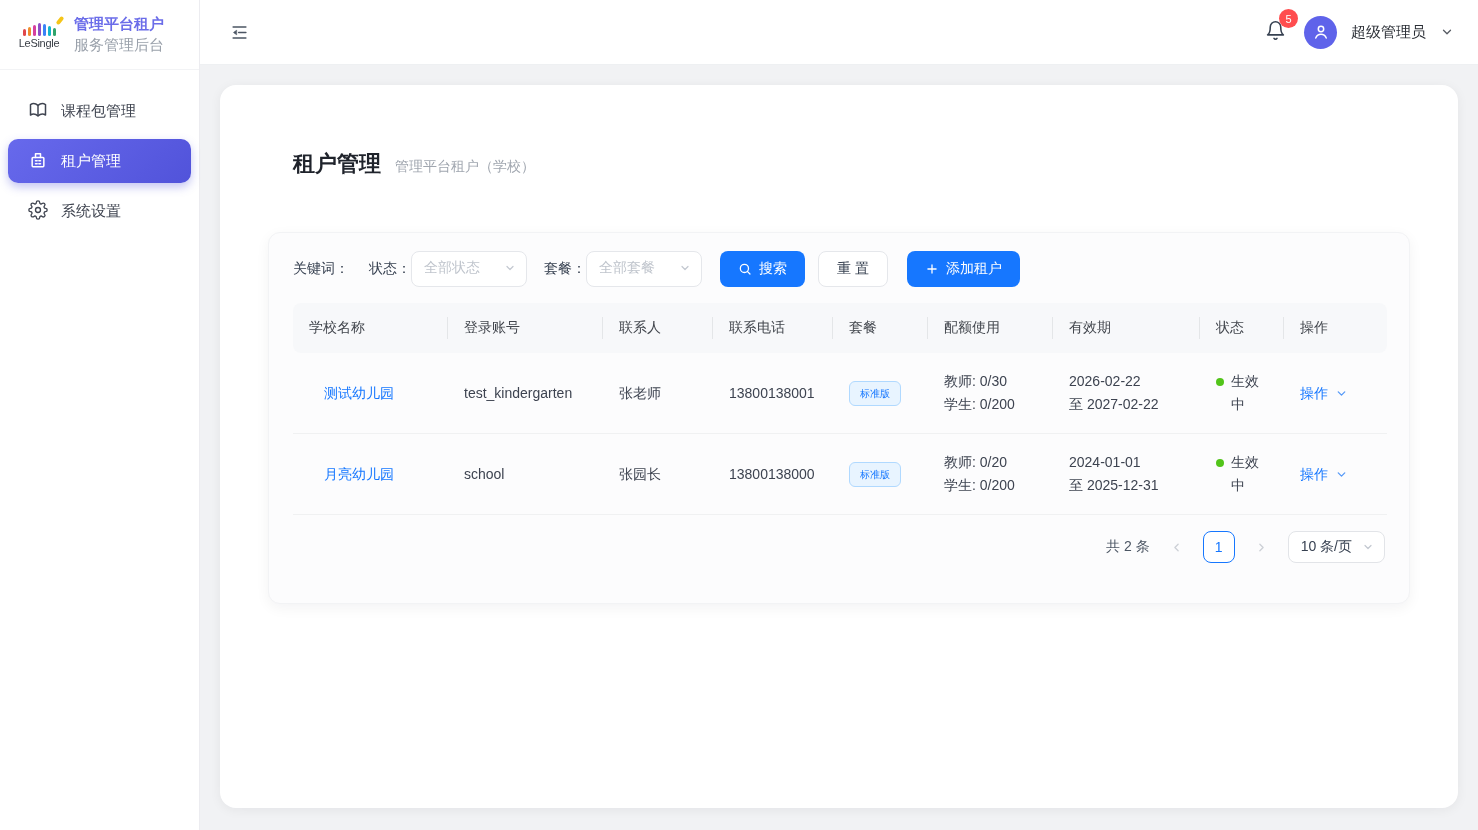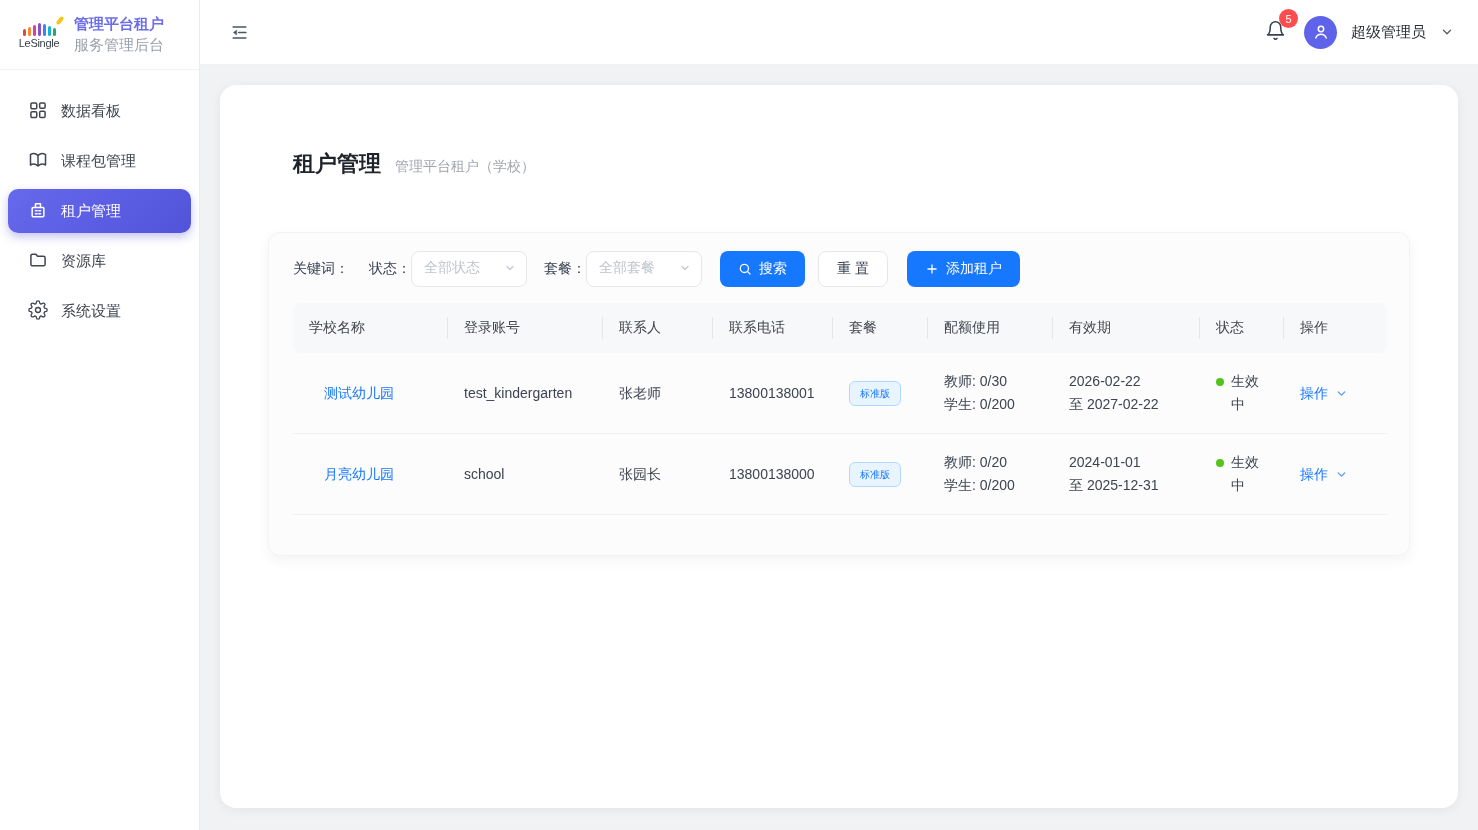--- a/index.html
+++ b/index.html
@@ -91,54 +91,35 @@
     <div>
       <div class="brand-title">管理平台租户</div>
       <div class="brand-sub">服务管理后台</div>
     </div>
   </div>
 
   <nav class="menu">
     <div class="menu-item">
       <span>
         <svg width="20" height="20" viewBox="0 0 24 24" fill="none" stroke="currentColor" stroke-width="1.8" stroke-linecap="round" stroke-linejoin="round">
-            <rect x="3.5" y="3.5" width="7" height="7" rx="1.5"></rect>
-            <rect x="14" y="3.5" width="6.5" height="6.5" rx="1.5"></rect>
-            <rect x="3.5" y="14" width="7" height="7" rx="1.5"></rect>
-            <rect x="14" y="13.5" width="6.5" height="7.5" rx="1.5"></rect>
-          </svg>
-      </span>
-      <span>数据看板</span>
-    </div>
-    <div class="menu-item">
-      <span>
-        <svg width="20" height="20" viewBox="0 0 24 24" fill="none" stroke="currentColor" stroke-width="1.8" stroke-linecap="round" stroke-linejoin="round">
             <path d="M3 5.5c2.6-1.6 6.2-1.4 9 1 2.8-2.4 6.4-2.6 9-1v12.5c-2.6-1.6-6.2-1.4-9 1-2.8-2.4-6.4-2.6-9-1z"></path>
             <path d="M12 6.5v12.5"></path>
           </svg>
       </span>
       <span>课程包管理</span>
     </div>
     <div class="menu-item active">
       <span>
         <svg width="20" height="20" viewBox="0 0 24 24" fill="none" stroke="currentColor" stroke-width="1.8" stroke-linecap="round" stroke-linejoin="round">
             <rect x="5" y="9" width="14" height="11" rx="1"></rect>
             <path d="M9 9V4.5h6V9"></path>
             <path d="M9 13h2M13 13h2M9 16.5h2M13 16.5h2"></path>
           </svg>
       </span>
       <span>租户管理</span>
-    </div>
-    <div class="menu-item">
-      <span>
-        <svg width="20" height="20" viewBox="0 0 24 24" fill="none" stroke="currentColor" stroke-width="1.8" stroke-linecap="round" stroke-linejoin="round">
-            <path d="M3.5 7a2 2 0 0 1 2-2h4l2 2.5h7a2 2 0 0 1 2 2V17a2 2 0 0 1-2 2h-13a2 2 0 0 1-2-2z"></path>
-          </svg>
-      </span>
-      <span>资源库</span>
     </div>
     <div class="menu-item">
       <span>
         <svg width="20" height="20" viewBox="0 0 24 24" fill="none" stroke="currentColor" stroke-width="1.6" stroke-linecap="round" stroke-linejoin="round">
             <circle cx="12" cy="12" r="3"></circle>
             <path d="M19.4 15a1.7 1.7 0 0 0 .34 1.87l.06.06a2 2 0 1 1-2.83 2.83l-.06-.06a1.7 1.7 0 0 0-1.87-.34 1.7 1.7 0 0 0-1 1.55V21a2 2 0 1 1-4 0v-.09a1.7 1.7 0 0 0-1-1.55 1.7 1.7 0 0 0-1.87.34l-.06.06a2 2 0 1 1-2.83-2.83l.06-.06a1.7 1.7 0 0 0 .34-1.87 1.7 1.7 0 0 0-1.55-1H3a2 2 0 1 1 0-4h.09a1.7 1.7 0 0 0 1.55-1 1.7 1.7 0 0 0-.34-1.87l-.06-.06a2 2 0 1 1 2.83-2.83l.06.06a1.7 1.7 0 0 0 1.87.34 1.7 1.7 0 0 0 1-1.55V3a2 2 0 1 1 4 0v.09a1.7 1.7 0 0 0 1 1.55 1.7 1.7 0 0 0 1.87-.34l.06-.06a2 2 0 1 1 2.83 2.83l-.06.06a1.7 1.7 0 0 0-.34 1.87 1.7 1.7 0 0 0 1.55 1H21a2 2 0 1 1 0 4h-.09a1.7 1.7 0 0 0-1.55 1z"></path>
           </svg>
       </span>
       <span>系统设置</span>
     </div>
@@ -299,16 +280,36 @@
                 <span>操作</span>
                 <svg width="13" height="13" viewBox="0 0 24 24" fill="none" stroke="#5599f7" stroke-width="2.4" stroke-linecap="round" stroke-linejoin="round">
                     <path d="m6 9 6 6 6-6"></path>
                   </svg>
               </span>
             </td>
           </tr>
         </tbody>
       </table>
 
+      <div class="pager">
+        <span class="pager-total">共 2 条</span>
+        <span class="pg-arrow">
+          <svg width="13" height="13" viewBox="0 0 24 24" fill="none" stroke="#ccd0d6" stroke-width="2.4" stroke-linecap="round" stroke-linejoin="round">
+              <path d="m15 6-6 6 6 6"></path>
+            </svg>
+        </span>
+        <span class="pg-num">1</span>
+        <span class="pg-arrow">
+          <svg width="13" height="13" viewBox="0 0 24 24" fill="none" stroke="#ccd0d6" stroke-width="2.4" stroke-linecap="round" stroke-linejoin="round">
+              <path d="m9 6 6 6-6 6"></path>
+            </svg>
+        </span>
+        <span class="pg-size">
+          <span>10 条/页</span>
+          <svg width="12" height="12" viewBox="0 0 24 24" fill="none" stroke="#c3c8d0" stroke-width="2.4" stroke-linecap="round" stroke-linejoin="round">
+              <path d="m6 9 6 6 6-6"></path>
+            </svg>
+        </span>
+      </div>
 
     </div>
   </section>
 </main>
 
 </body></html>

